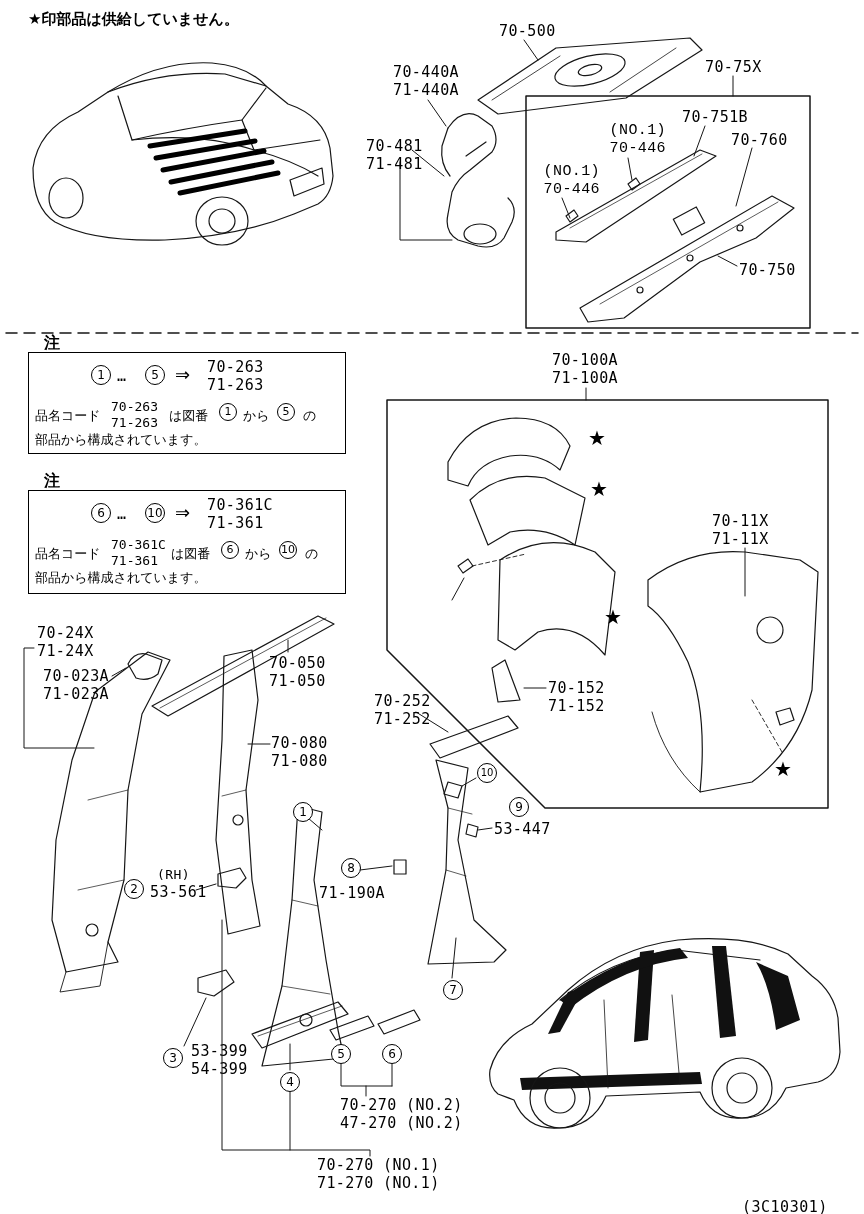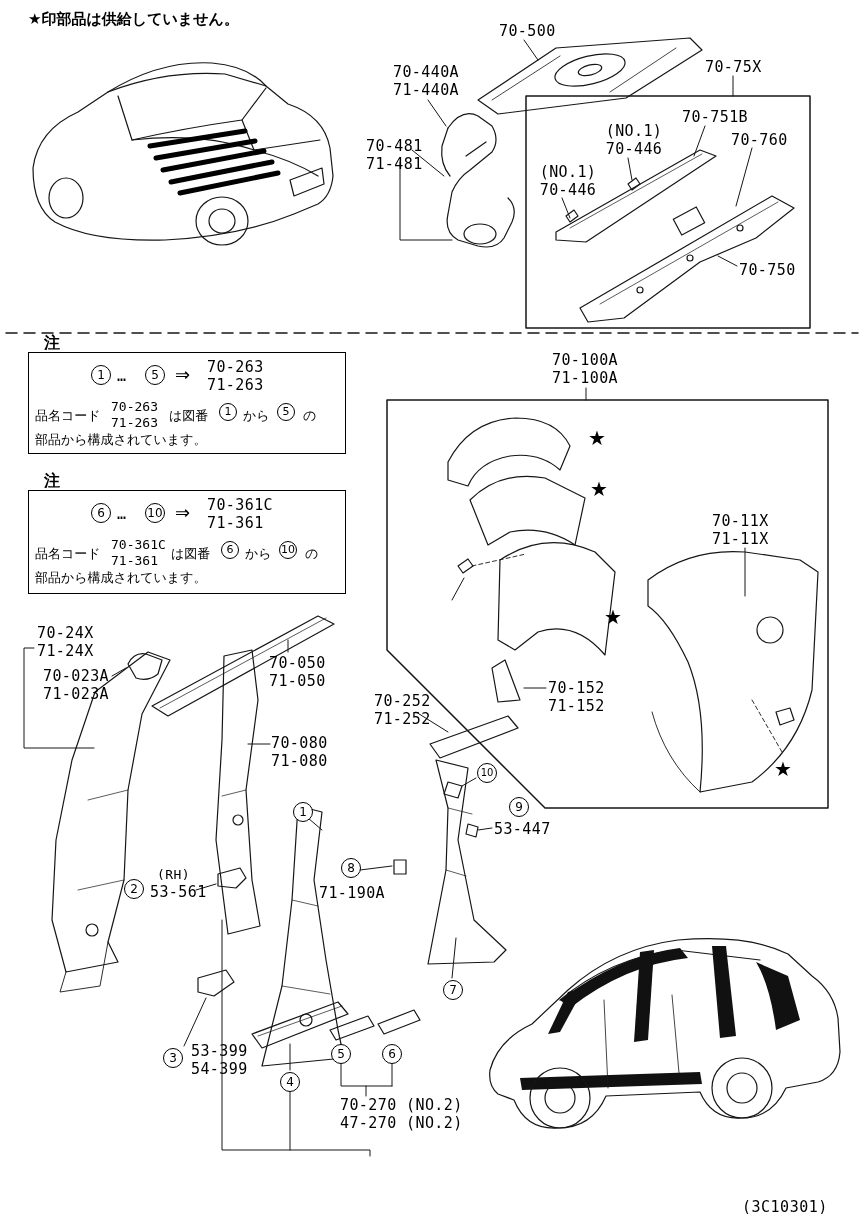--- a/index.html
+++ b/index.html
@@ -1,21 +1,21 @@
 <!DOCTYPE html>
 <html><head>
 <meta charset="utf-8">
 <style>
   * { margin:0; padding:0; box-sizing:border-box; }
   html,body { background:#9a9a9a; }
   .page { position:relative; width:864px; height:1214px; background:#ffffff; overflow:hidden;
           font-family:"DejaVu Sans Mono", monospace; color:#000; }
   .art { position:absolute; left:0; top:0; }
   .lbl { position:absolute; font-size:15px; line-height:18px; white-space:nowrap; letter-spacing:.4px; }
-  .lbl.center { text-align:center; }
+  .lbl.center { text-align:right;font-family:Liberation Mono, monospace; }
   .lbl.sm { font-size:13px; }
   .jp  { position:absolute; font-family:"DejaVu Sans", sans-serif; font-size:13px; white-space:nowrap; }
   .star-note { position:absolute; font-family:"DejaVu Sans", sans-serif; font-size:15px; font-weight:bold; white-space:nowrap; }
   .note-title { position:absolute; font-family:"DejaVu Sans", sans-serif; font-weight:bold; font-size:16px; }
   .note-box { position:absolute; border:1.6px solid #000; background:#fff; }
   .cnum { position:absolute; width:20px; height:20px; border:1.6px solid #000; border-radius:50%;
           text-align:center; line-height:18px; font-size:12px; background:#fff;
           font-family:"DejaVu Sans", sans-serif; }
   .cnum.small { width:18px; height:18px; line-height:16px; font-size:11px; }
   .dots  { position:absolute; font-size:15px; letter-spacing:1px; }
@@ -278,20 +278,24 @@
   <div class="lbl sm" style="left:157px;top:866px">(RH)</div>
   <div class="lbl" style="left:150px;top:883px">53-561</div>
   <div class="lbl" style="left:191px;top:1042px">
     <div>53-399</div>
     <div>54-399</div>
   </div>
   <div class="lbl" style="left:340px;top:1096px">
     <div>70-270 (NO.2)</div>
     <div>47-270 (NO.2)</div>
   </div>
+  <div class="lbl" style="left:317px;top:1156px">
+    <div>70-270 (NO.1)</div>
+    <div>71-270 (NO.1)</div>
+  </div>
 
   <div class="cnum" style="left:293px;top:802px">1</div>
   <div class="cnum" style="left:124px;top:879px">2</div>
   <div class="cnum" style="left:163px;top:1048px">3</div>
   <div class="cnum" style="left:280px;top:1072px">4</div>
   <div class="cnum" style="left:331px;top:1044px">5</div>
   <div class="cnum" style="left:382px;top:1044px">6</div>
   <div class="cnum" style="left:443px;top:980px">7</div>
   <div class="cnum" style="left:341px;top:858px">8</div>
   <div class="cnum" style="left:509px;top:797px">9</div>

